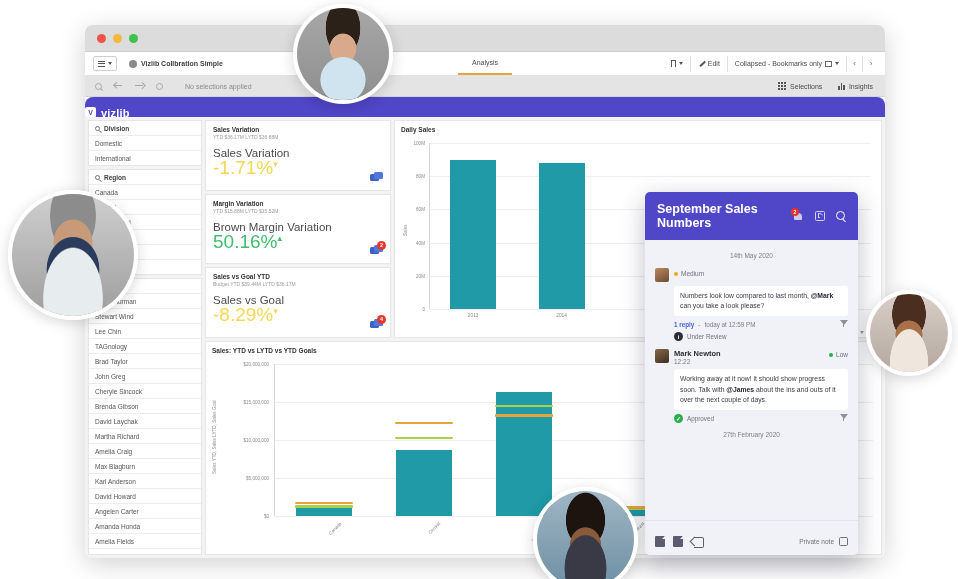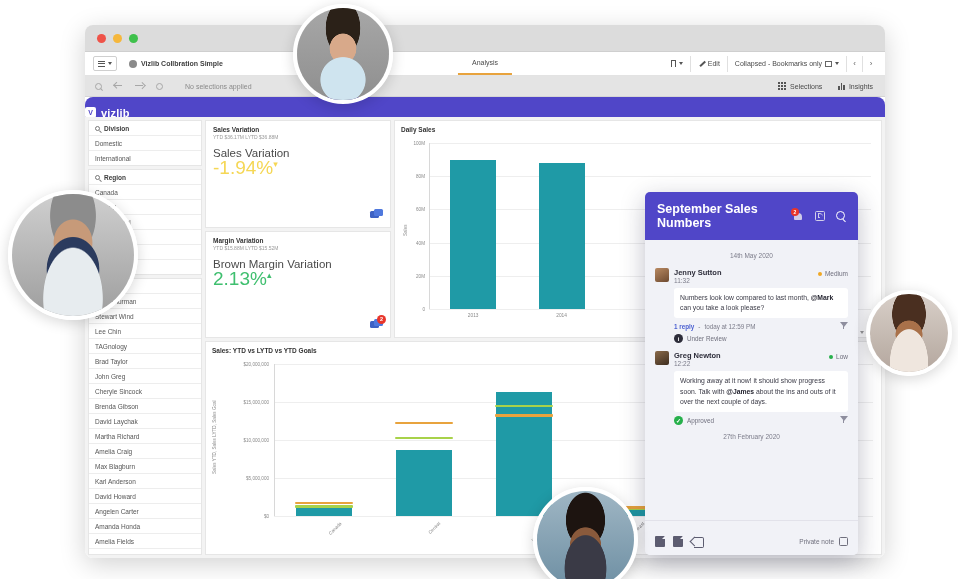--- a/index.html
+++ b/index.html
@@ -533,46 +533,61 @@
 
       <div id="top-row">
 
         <div id="kpi-stack">
 
           <div class="kpi-card">
             <div class="kpi-title">Sales Variation</div>
             <div class="kpi-sub">YTD $36.17M LYTD $36.88M</div>
             <div class="kpi-label">Sales Variation</div>
             <div class="kpi-value" id="kpi-val-0" style="color: rgb(245, 215, 85);">
-              <span>-1.94%</span><span class="arrow">▾</span>
+              <span>-1.71%</span><span class="arrow">▾</span>
             </div>
             <div class="kpi-comment">
               <span class="bubble-ic">
                   <b></b>
                   <s></s>
                 </span>
             </div>
           </div>
 
           <div class="kpi-card">
             <div class="kpi-title">Margin Variation</div>
             <div class="kpi-sub">YTD $15.88M LYTD $15.52M</div>
             <div class="kpi-label">Brown Margin Variation</div>
             <div class="kpi-value" id="kpi-val-1" style="color: rgb(63, 191, 111);">
-              <span>2.13%</span><span class="arrow">▴</span>
+              <span>50.16%</span><span class="arrow">▴</span>
             </div>
             <div class="kpi-comment">
               <span class="bubble-ic">
                   <b></b>
                   <s></s>
                 </span>
               <span class="badge">2</span>
             </div>
           </div>
 
+          <div class="kpi-card">
+            <div class="kpi-title">Sales vs Goal YTD</div>
+            <div class="kpi-sub">Budget YTD $39.44M LYTD $36.17M</div>
+            <div class="kpi-label">Sales vs Goal</div>
+            <div class="kpi-value" id="kpi-val-2" style="color: rgb(245, 215, 85);">
+              <span>-8.29%</span><span class="arrow">▾</span>
+            </div>
+            <div class="kpi-comment">
+              <span class="bubble-ic">
+                  <b></b>
+                  <s></s>
+                </span>
+              <span class="badge">4</span>
+            </div>
+          </div>
         </div>
 
         <div id="daily-sales">
           <div class="panel-title">Daily Sales</div>
           <div class="chart-wrap" id="ds-wrap">
               <div class="grid-line" style="left: 34px; top: 172px; width: 442px;"></div>
               <div class="y-tick" style="top: 172px; left: 0px; width: 30px; text-align: right;">0</div>
               <div class="grid-line" style="left: 34px; top: 138.8px; width: 442px;"></div>
               <div class="y-tick" style="top: 138.8px; left: 0px; width: 30px; text-align: right;">20M</div>
               <div class="grid-line" style="left: 34px; top: 105.6px; width: 442px;"></div>
@@ -656,24 +671,20 @@
     </div>
   </div>
 
   <div id="chat-scroll">
 
     <div class="date-sep">14th May 2020</div>
 
     <div class="msg">
       <div class="msg-top">
         <span class="avatar-sq"></span>
-        <span class="msg-meta">
-          <span class="msg-name" style="display:block">Jenny Sutton</span>
-          <span class="msg-time" style="display:block">11:32</span>
-        </span>
         <span class="prio">
           <span class="prio-dot" id="prio-dot-0" style="background: rgb(240, 168, 36);"></span>
           <span>Medium</span>
         </span>
       </div>
       <div class="bubble-msg"><span>Numbers look low compared to last month, </span><b>@Mark</b><span> can you take a look please?</span></div>
       <div class="msg-foot">
         <span class="reply-link">1 reply</span>
         <span>-</span>
         <span>today at 12:59 PM</span>
@@ -682,21 +693,21 @@
       <div class="status-row">
         <span class="status-ic review">i</span>
         <span>Under Review</span>
       </div>
     </div>
 
     <div class="msg">
       <div class="msg-top">
         <span class="avatar-sq mark"></span>
         <span class="msg-meta">
-          <span class="msg-name" style="display:block">Greg Newton</span>
+          <span class="msg-name" style="display:block">Mark Newton</span>
           <span class="msg-time" style="display:block">12:22</span>
         </span>
         <span class="prio">
           <span class="prio-dot" id="prio-dot-1" style="background: rgb(39, 176, 75);"></span>
           <span>Low</span>
         </span>
       </div>
       <div class="bubble-msg"><span>Working away at it now! it should show progress soon. Talk with </span><b>@James</b><span> about the ins and outs of it over the next couple of days.</span></div>
       <div class="status-row">
         <span class="status-ic approved">✓</span>

